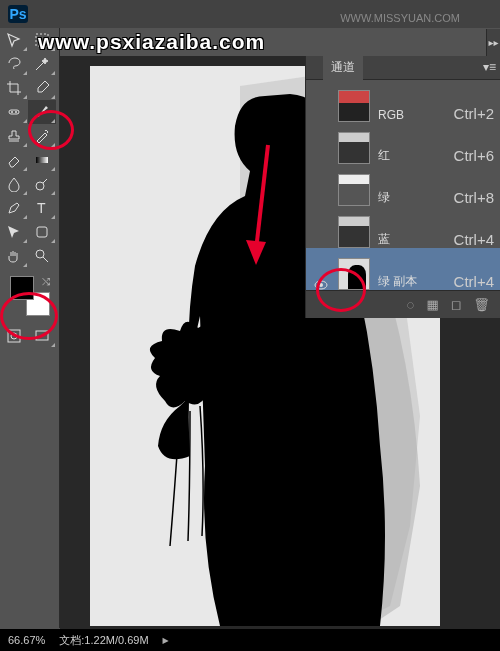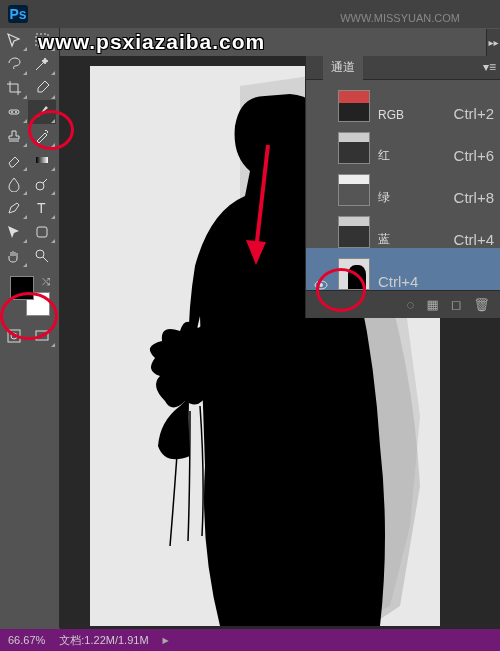--- a/index.html
+++ b/index.html
@@ -49,21 +49,21 @@
 .channel-label { flex: 1; }
 .channel-shortcut { font-size: 15px; color: #ccc; }
 .panel-footer { height: 28px; background: #424242; display: flex; align-items: center; justify-content: flex-end; gap: 12px; padding: 0 10px; border-top: 1px solid #2a2a2a; }
 .panel-footer span { color: #aaa; font-size: 13px; cursor: pointer; }
 
 
 .anno-circle { position: absolute; border: 3px solid #e6002c; border-radius: 50%; pointer-events: none; z-index: 40; }
 .arrow-anno { position: absolute; z-index: 40; pointer-events: none; }
 
 
-.statusbar { position: absolute; left: 0; bottom: 0; width: 100%; height: 22px; background: #701a75; color: #ccc; font-size: 11px; display: flex; align-items: center; padding: 0 8px; gap: 14px; }
+.statusbar { position: absolute; left: 0; bottom: 0; width: 100%; height: 22px; background: #000000; color: #ccc; font-size: 11px; display: flex; align-items: center; padding: 0 8px; gap: 14px; }
 .statusbar .tri { font-size: 8px; color: #aaa; }
 
 .collapse-arrow { position: absolute; right: 0; top: 29px; width: 14px; height: 27px; background: #424242; color: #ccc; display: flex; align-items: center; justify-content: center; font-size: 10px; z-index: 31; border-left: 1px solid #2a2a2a; }
 </style>
 </head>
 <body>
 
 <div class="titlebar">
   <div class="ps-badge">Ps</div>
 </div>
@@ -305,20 +305,21 @@
     <div class="channel-shortcut">Ctrl+4</div>
   </div>
   <div class="channel-row selected">
     <div class="eye">
         <svg width="14" height="10" viewBox="0 0 14 10">
           <ellipse cx="7" cy="5" rx="6" ry="4" fill="none" stroke="#ddd"></ellipse>
           <circle cx="7" cy="5" r="2" fill="#ddd"></circle>
         </svg>
       </div>
     <div class="thumb thumb-bw"></div>
+    <div class="channel-label">绿 副本</div>
     <div class="channel-shortcut">Ctrl+4</div>
   </div>
 
   <div class="panel-footer">
     <span>◌</span>
     <span>▦</span>
     <span>◻</span>
     <span>🗑</span>
   </div>
 </div>
@@ -327,15 +328,15 @@
 <div class="anno-circle" style="left:0px; top:292px; width:58px; height:48px;"></div>
 <div class="anno-circle" style="left:316px; top:268px; width:50px; height:44px;"></div>
 
 <svg class="arrow-anno" style="left:240px; top:140px; width:40px; height:130px;">
   <line x1="28" y1="5" x2="16" y2="110" stroke="#e6002c" stroke-width="4"></line>
   <polygon points="16,125 6,100 26,102" fill="#e6002c"></polygon>
 </svg>
 
 <div class="statusbar">
   <span>66.67%</span>
-  <span>文档:1.22M/1.91M</span>
+  <span>文档:1.22M/0.69M</span>
   <span class="tri">▶</span>
 </div>
 
 </body></html>

